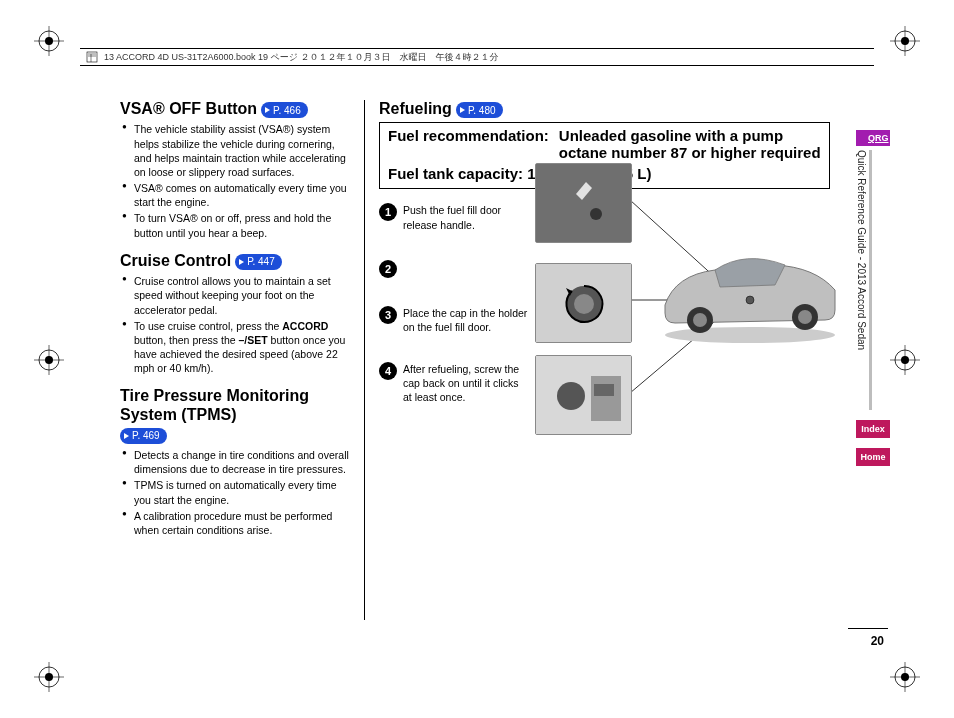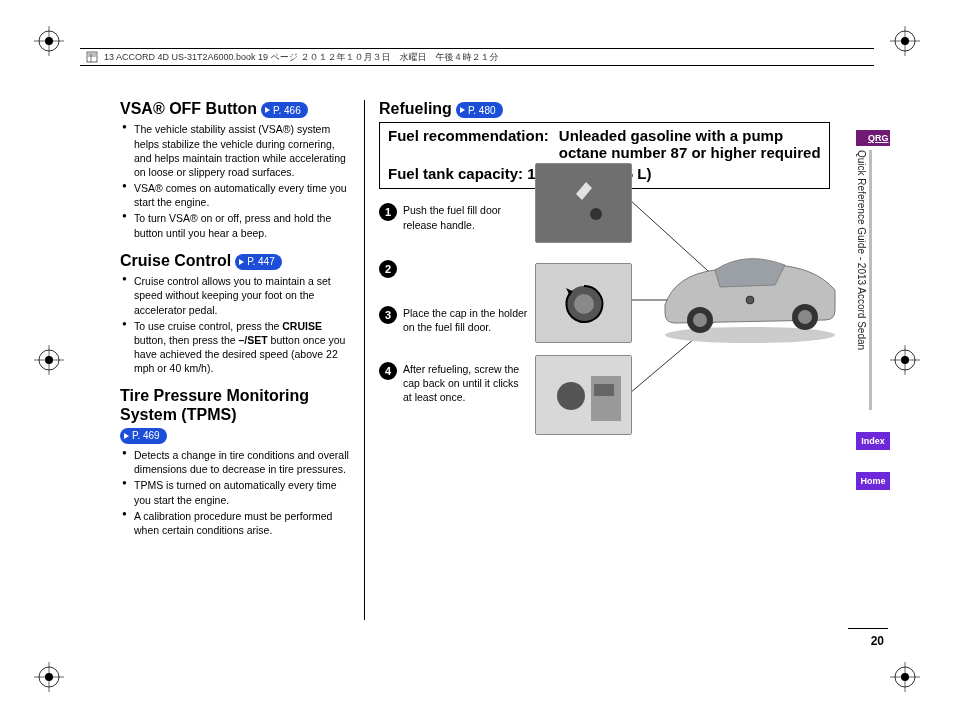--- a/index.html
+++ b/index.html
@@ -167,45 +167,45 @@
     height: 110px;
   }
   .sidebar {
     position: absolute;
     right: 64px;
     top: 130px;
     width: 34px;
     height: 480px;
   }
   .sidebar .qrg {
-    background: #701a75;
+    background: #a21caf;
     color: #fff;
     font-size: 9px;
     font-weight: bold;
     text-align: center;
     padding: 3px 12px;
     margin-bottom: 4px;
     text-decoration: underline;
   }
   .sidebar .guide-label {
     writing-mode: vertical-rl;
     font-size: 10px;
     height: 260px;
     border-right: 3px solid #bdbdbd;
     padding-right: 2px;
     color: #222;
   }
   .sidebar .navbtn {
-    background: #6d28d9;
+    background: #be185d;
     color: #fff;
     font-size: 9px;
     font-weight: bold;
     text-align: center;
     padding: 4px 0;
-    margin-top: 22px;
+    margin-top: 10px;
   }
   .page-num {
     position: absolute;
     right: 70px;
     bottom: 70px;
     font-size: 12px;
     font-weight: bold;
   }
   .page-num::before{
     content:"";
@@ -297,21 +297,21 @@
 
     <h2 class="sec mt">
       <span>Cruise Control</span>
       <span class="page-pill">
           <span class="arrow"></span>
           <span>P. 447</span>
         </span>
     </h2>
     <ul class="bullets">
       <li>Cruise control allows you to maintain a set speed without keeping your foot on the accelerator pedal.</li>
-      <li><span>To use cruise control, press the </span><span class="bold">CRUISE</span><span> button, then press the </span><span class="bold">–/SET</span><span> button once you have achieved the desired speed (above 22 mph or 40 km/h).</span></li>
+      <li><span>To use cruise control, press the </span><span class="bold">ACCORD</span><span> button, then press the </span><span class="bold">–/SET</span><span> button once you have achieved the desired speed (above 22 mph or 40 km/h).</span></li>
     </ul>
 
     <h2 class="sec mt">
       <span>Tire Pressure Monitoring System (TPMS)</span>
       <span class="page-pill">
           <span class="arrow"></span>
           <span>P. 469</span>
         </span>
     </h2>
     <ul class="bullets">

